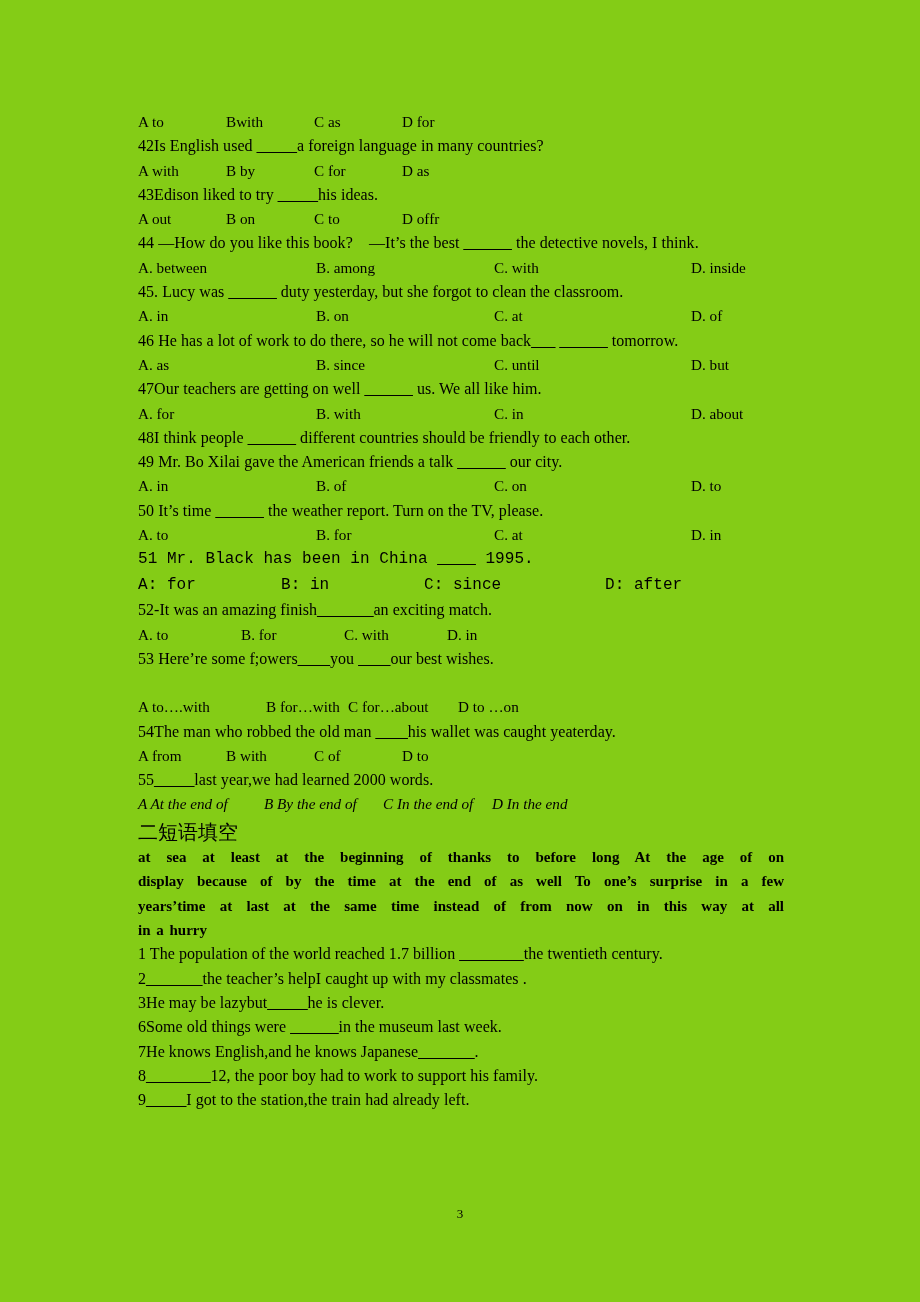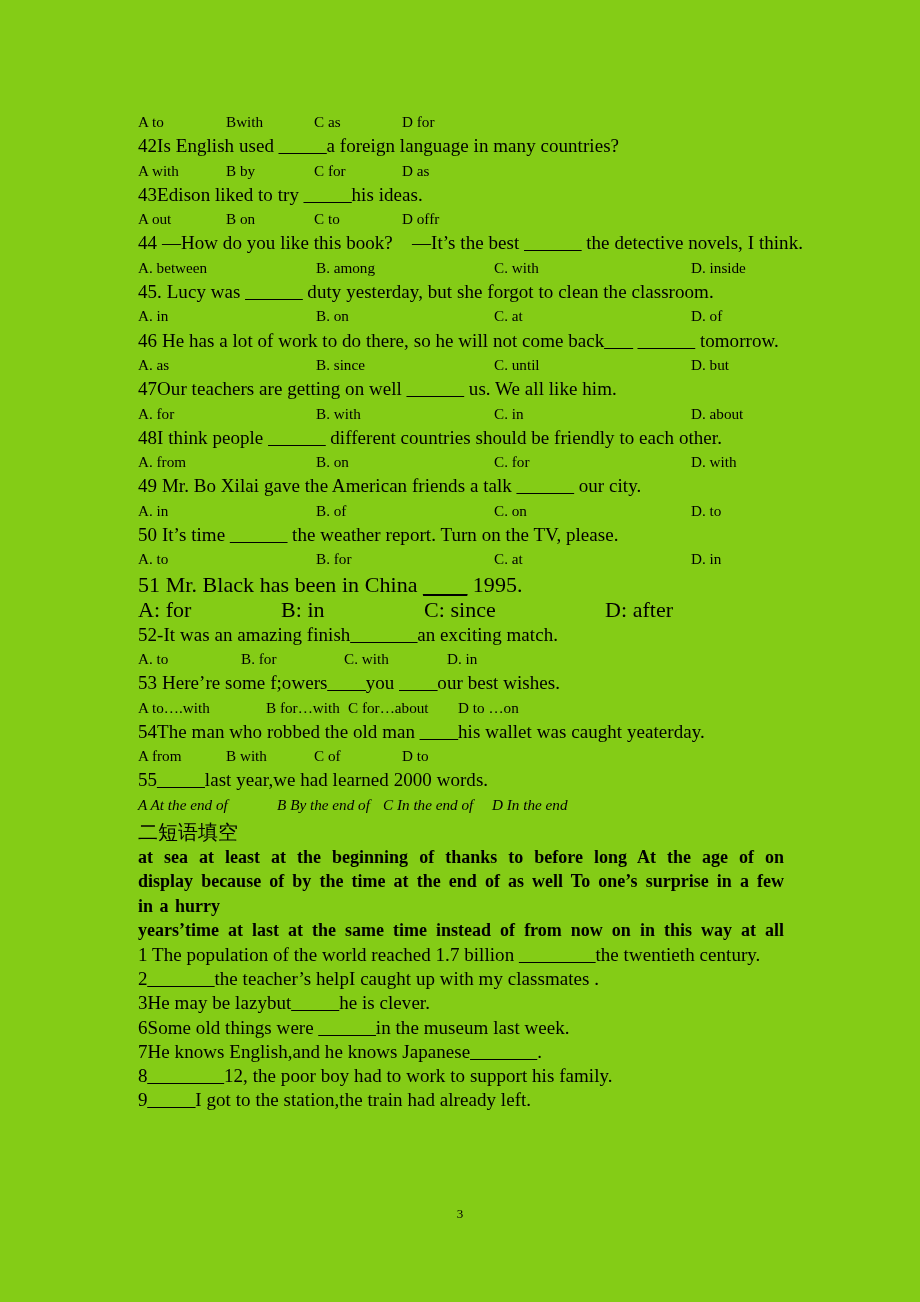--- a/index.html
+++ b/index.html
@@ -24,28 +24,29 @@
     background: #84cc16;
   }
   .content {
     position: absolute;
     left: 138px;
     top: 110px;
     width: 646px;
   }
   
   .line {
-    font-size: 19px;
+    font-size: 16px;
     line-height: 24.3px;
     white-space: pre;
     letter-spacing: 0.05px;
   }
   .line.big {
-    font-size: 22px;
+    font-size: 16px;
     line-height: 25.5px;
+    font-family: Liberation Mono, monospace;
   }
   .blank {
     text-decoration: underline;
     text-decoration-skip-ink: none;
   }
   
   .opts {
     display: block;
     white-space: pre;
     font-size: 15.2px;
@@ -55,38 +56,38 @@
     display: inline-block;
     vertical-align: baseline;
   }
   
   .opts.wide .op   { width: 178px; }
   .opts.wide .op.c { width: 197px; }
   .opts.narrow .op { width: 88px; }
   .opts.q51 .op    { width: 143px; }
   .opts.q51 .op.c  { width: 181px; }
   .opts.q52 .op    { width: 103px; }
-  .opts.q53 .op    { width: 128px; }
+  .opts.q53 .op    { width: 128px; margin-top: 24px; }
   .opts.q53 .op.b  { width: 82px; }
   .opts.q53 .op.c  { width: 110px; }
   .opts.q55 .op    { width: 126px; font-style: italic; }
-  .opts.q55 .op.b  { width: 119px; text-align: center; }
+  .opts.q55 .op.b  { width: 119px; }
   .opts.q55 .op.c  { width: 109px; }
 
   
   .cn-heading {
     font-family: "DejaVu Sans", "Liberation Sans", sans-serif;
     font-size: 20px;
     line-height: 26px;
     padding-top: 2px;
   }
   
   .bank {
     font-weight: bold;
-    font-size: 18px;
+    font-size: 15px;
     line-height: 24.4px;
     text-align: justify;
     text-align-last: left;
     width: 646px;
     word-spacing: 2px;
   }
   .bank .row {
     display: block;
     text-align: justify;
     text-align-last: justify;
@@ -127,21 +128,20 @@
     <div class="line"><span>45. Lucy was </span><span class="blank">______</span><span> duty yesterday, but she forgot to clean the classroom.</span></div>
     <div class="opts wide indent"><span class="op">A. in</span><span class="op">B. on</span><span class="op c">C. at</span><span class="op">D. of</span></div>
 
     <div class="line"><span>46 He has a lot of work to do there, so he will not come back</span><span class="blank">___</span><span> </span><span class="blank">______</span><span> tomorrow.</span></div>
     <div class="opts wide indent"><span class="op">A. as</span><span class="op">B. since</span><span class="op c">C. until</span><span class="op">D. but</span></div>
 
     <div class="line"><span>47Our teachers are getting on well </span><span class="blank">______</span><span> us. We all like him.</span></div>
     <div class="opts wide indent"><span class="op">A. for</span><span class="op">B. with</span><span class="op c">C. in</span><span class="op">D. about</span></div>
 
     <div class="line"><span>48I think people </span><span class="blank">______</span><span> different countries should be friendly to each other.</span></div>
-    <div class="opts wide indent"><span class="op">A. from</span><span class="op">B. on</span><span class="op c">C. for</span><span class="op">D. with</span></div>
 
     <div class="line"><span>49 Mr. Bo Xilai gave the American friends a talk </span><span class="blank">______</span><span> our city.</span></div>
     <div class="opts wide indent"><span class="op">A. in</span><span class="op">B. of</span><span class="op c">C. on</span><span class="op">D. to</span></div>
 
     <div class="line"><span>50 It’s time </span><span class="blank">______</span><span> the weather report. Turn on the TV, please.</span></div>
     <div class="opts wide indent"><span class="op">A. to</span><span class="op">B. for</span><span class="op c">C. at</span><span class="op">D. in</span></div>
 
     <div class="line big"><span>51 Mr. Black has been in China </span><span class="blank">____</span><span> 1995.</span></div>
     <div class="opts q51 line big"><span class="op">A: for</span><span class="op">B: in</span><span class="op c">C: since</span><span class="op">D: after</span></div>
 
@@ -155,22 +155,22 @@
     <div class="opts narrow"><span class="op">A from</span><span class="op">B with</span><span class="op">C of</span><span class="op">D to</span></div>
 
     <div class="line"><span>55</span><span class="blank">_____</span><span>last year,we had learned 2000 words.</span></div>
     <div class="opts q55"><span class="op">A At the end of</span><span class="op b">B By the end of</span><span class="op c">C In the end of</span><span class="op">D In the end</span></div>
 
     <div class="cn-heading">二短语填空</div>
 
     <div class="bank">
       <span class="row">at sea    at least    at the beginning of   thanks to   before long At the age of     on</span>
       <span class="row">display   because of    by the time      at the end of   as well To one’s surprise   in a few</span>
+      <span class="row">years’time   at last   at the same time     instead of   from now on   in this   way      at all</span>
       <span class="row last">in a hurry</span>
-      <span class="row">years’time   at last   at the same time     instead of   from now on   in this   way      at all</span>
     </div>
 
     <div class="line"><span>1 The population of the world reached 1.7 billion </span><span class="blank">________</span><span>the twentieth century.</span></div>
     <div class="line"><span>2</span><span class="blank">_______</span><span>the teacher’s helpI caught up with my classmates .</span></div>
     <div class="line"><span>3He may be lazybut</span><span class="blank">_____</span><span>he is clever.</span></div>
     <div class="line"><span>6Some old things were </span><span class="blank">______</span><span>in the museum last week.</span></div>
     <div class="line"><span>7He knows English,and he knows Japanese</span><span class="blank">_______</span><span>.</span></div>
     <div class="line"><span>8</span><span class="blank">________</span><span>12, the poor boy had to work to support his family.</span></div>
     <div class="line"><span>9</span><span class="blank">_____</span><span>I got to the station,the train had already left.</span></div>
 

